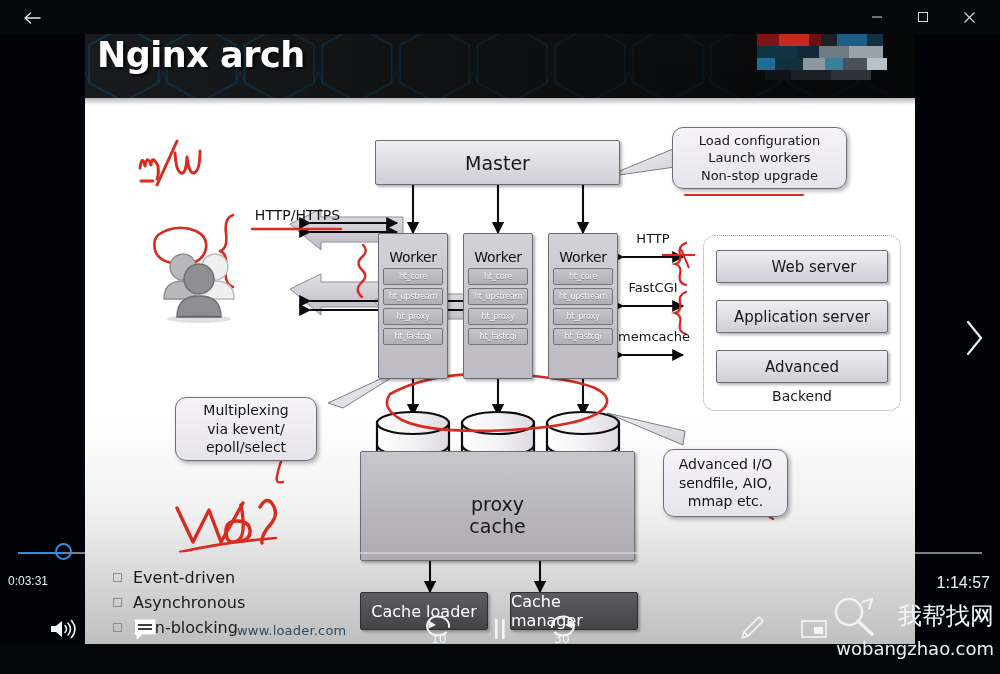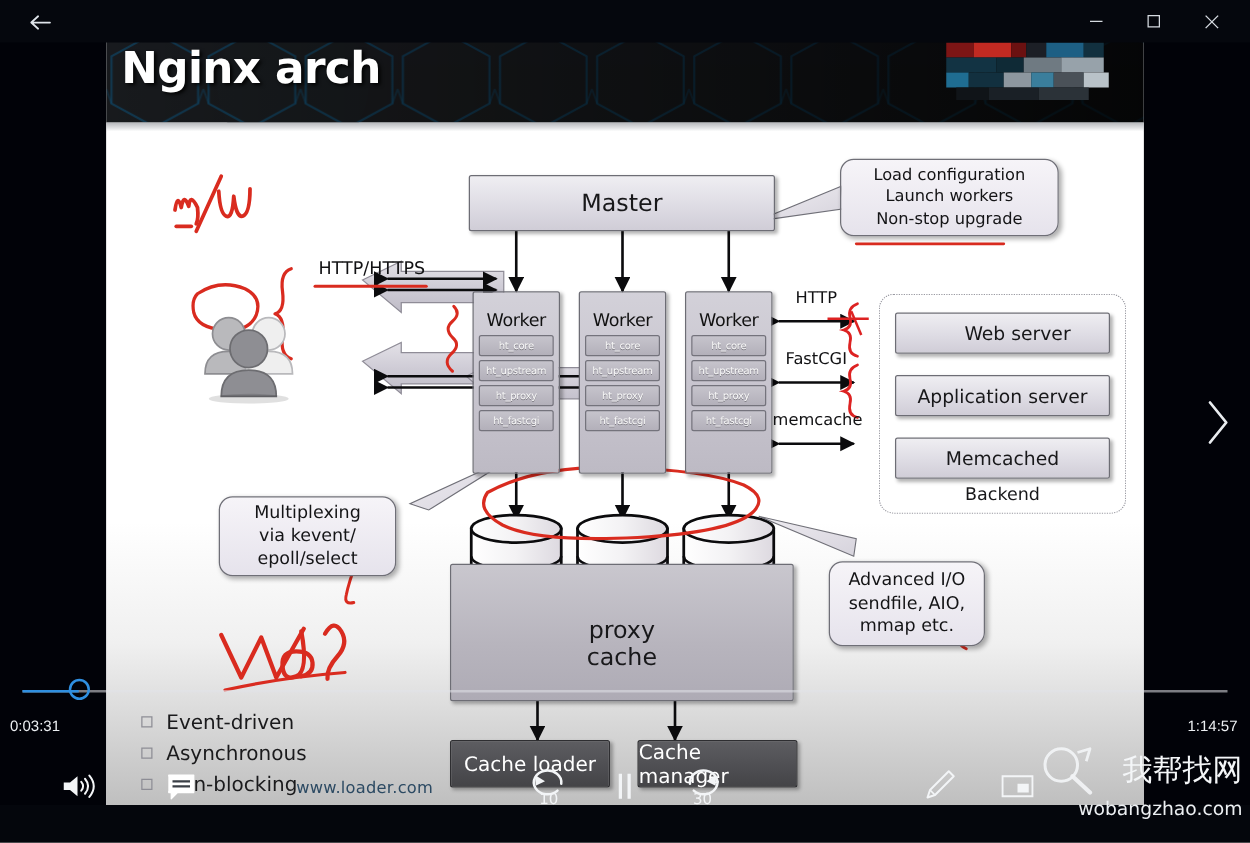--- a/index.html
+++ b/index.html
@@ -157,21 +157,21 @@
   #seek-thumb {
     position: absolute; top: -7px; width: 17px; height: 17px; border-radius: 50%;
     border: 2px solid #2f8fe0; background: transparent;
   }
   #time-current {
     position: absolute; left: 8px; top: 574px; z-index: 46;
     font-size: 12px; color: #edf0f3; font-family: "Liberation Sans", sans-serif;
   }
   #time-total {
     position: absolute; right: 10px; top: 574px; z-index: 46;
-    font-size: 12px; color: #edf0f3; font-family: "Liberation Sans", sans-serif;
+    font-size: 16px; color: #edf0f3; font-family: "Liberation Sans", sans-serif;
   }
   .ctl {
     position: absolute; z-index: 47;
     display: flex; align-items: center; justify-content: center;
     color: #f3f5f7;
   }
   #ctl-volume   { left: 42px;  top: 612px; width: 40px; height: 34px; }
   #ctl-cc       { left: 128px; top: 612px; width: 34px; height: 34px; }
   #ctl-back10   { left: 420px; top: 610px; width: 38px; height: 38px; }
   #ctl-playpause{ left: 483px; top: 612px; width: 34px; height: 34px; }
@@ -183,21 +183,21 @@
     position: absolute; right: 6px; top: 596px; z-index: 48;
     display: flex; flex-direction: column; align-items: flex-end;
     pointer-events: none;
   }
   #wm-top { display: flex; align-items: center; gap: 20px; }
   #wm-cn {
     font-family: "DejaVu Sans", sans-serif; font-size: 24px;
     color: #f4f6f8; line-height: 1;
   }
   #wm-url {
-    font-family: "DejaVu Sans", sans-serif; font-size: 15px;
+    font-family: "DejaVu Sans", sans-serif; font-size: 18px;
     color: #eceff2; margin-top: 2px;
   }
   #bottom-bar {
     position: absolute; left: 0; top: 644px; width: 1000px; height: 30px;
     background: #04060c; z-index: 41;
   }
 </style>
 </head>
 <body>
 
@@ -478,21 +478,21 @@
       <div class="conn-label" style="left:528px; top:224px; width:82px;">memcache</div>
 
       <div class="backend-box" style="left:618px; top:130px; width:198px; height:176px;">
         <div class="node" style="left:12px; top:14px; width:172px; height:33px; font-size:15px;padding-left:24px;">
           <span>Web server</span>
         </div>
         <div class="node" style="left:12px; top:64px; width:172px; height:33px; font-size:15px;">
           <span>Application server</span>
         </div>
         <div class="node" style="left:12px; top:114px; width:172px; height:33px; font-size:15px;">
-          <span>Memcached</span>
+          <span>Advanced</span>
         </div>
         <div class="backend-label" style="top:152px;">Backend</div>
       </div>
 
       <div class="callout" style="left:90px; top:292px; width:142px; height:64px; font-size:14px; line-height:1.35;">
         <span>Multiplexing</span>
         <span>via kevent/</span>
         <span>epoll/select</span>
       </div>
 

